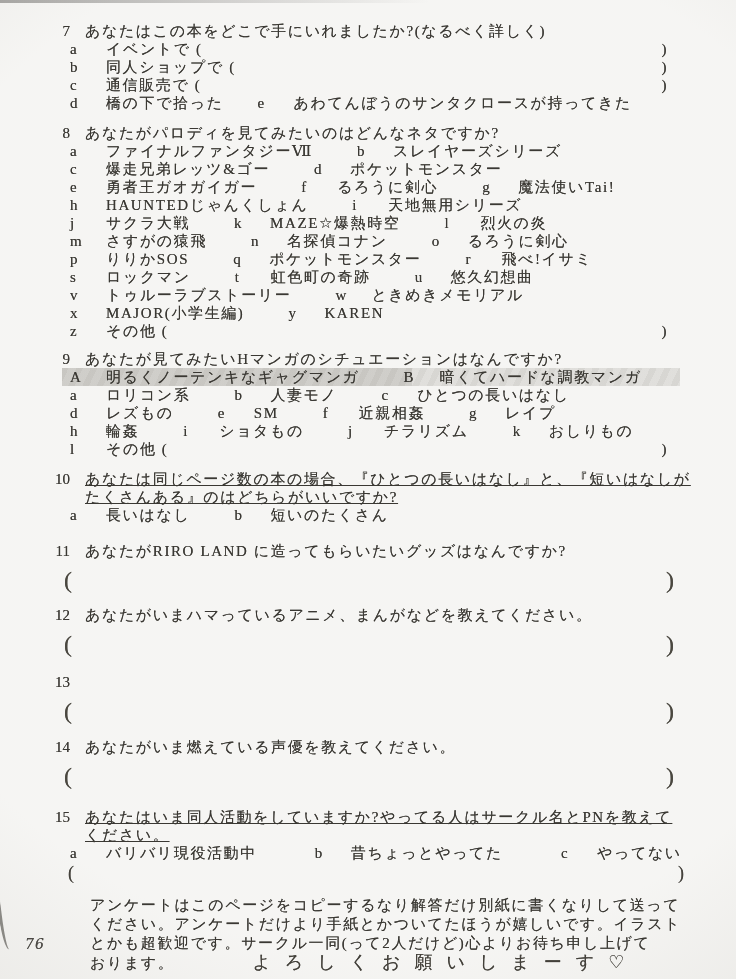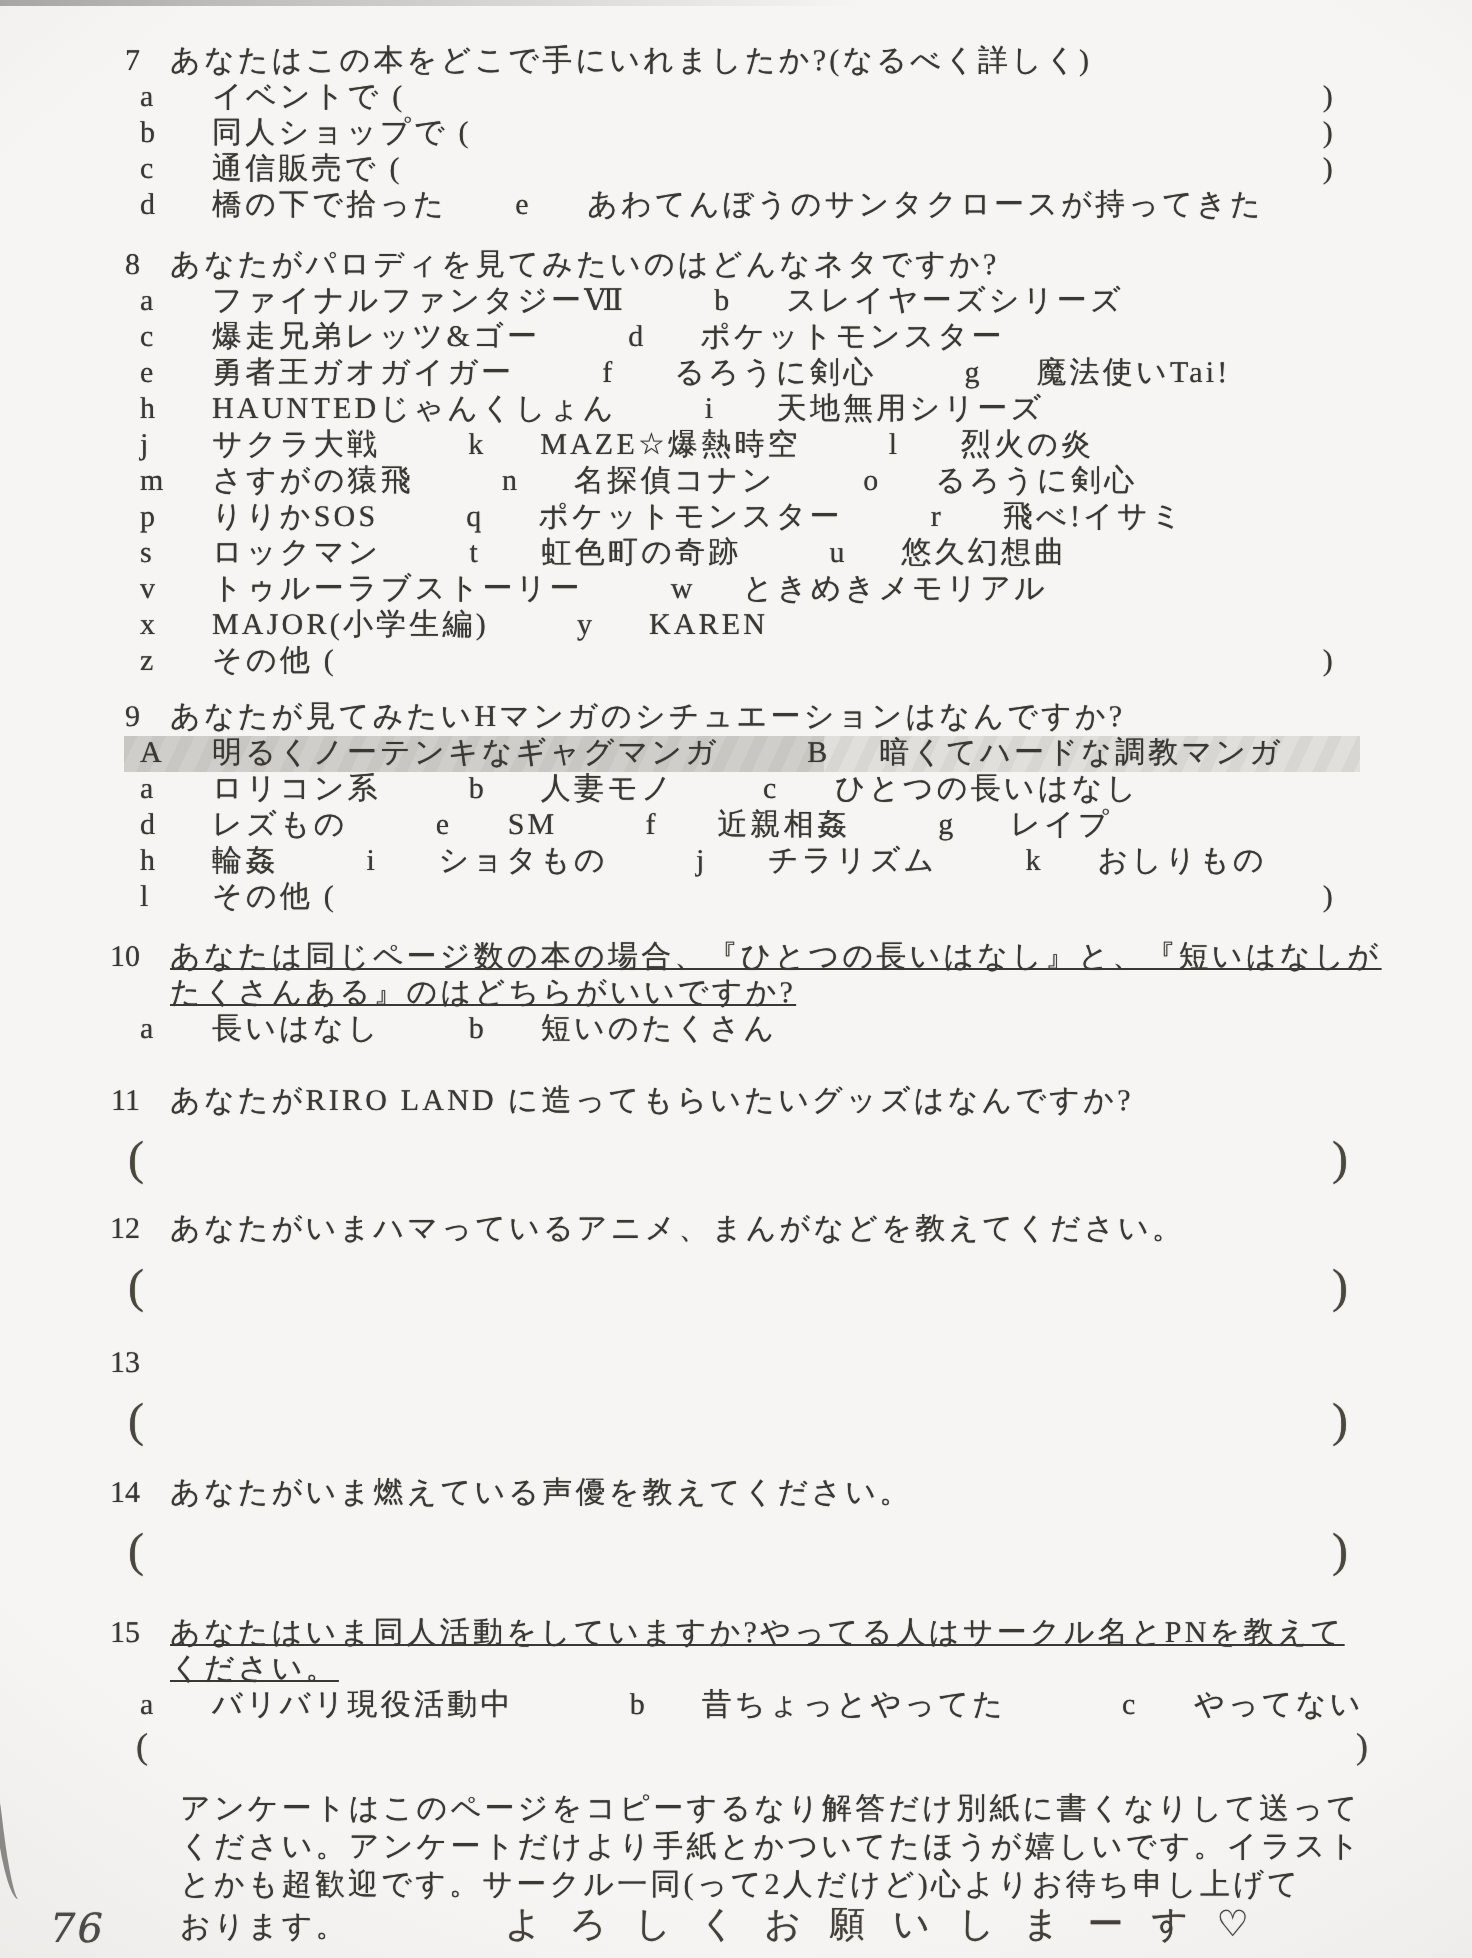--- a/index.html
+++ b/index.html
@@ -68,23 +68,22 @@
   .mb-q15 { margin-bottom:0; }
   .footer { padding-left:40px; margin-top:12px; line-height:19px; }
   .footer-line { white-space:nowrap; }
   .footer-last { display:flex; align-items:baseline; }
   .closing-message {
     font-size:18px; letter-spacing:14px; margin-left:78px; white-space:nowrap;
     color:#43403a;
   }
   .page-number {
     position:absolute; left:25px; top:936px;
-    font-style:italic; font-size:20px; letter-spacing:1px; color:#4c4a46;
+    font-style:italic; font-size:14px; letter-spacing:1px; color:#4c4a46;
     font-family:"DejaVu Serif","Liberation Serif",serif;
-    margin-top:16px;
   }
 </style>
 </head>
 <body>
 
 <div class="scan-top-edge"></div>
 <div class="scan-binding-mark"></div>
 
 <div class="content">
 

